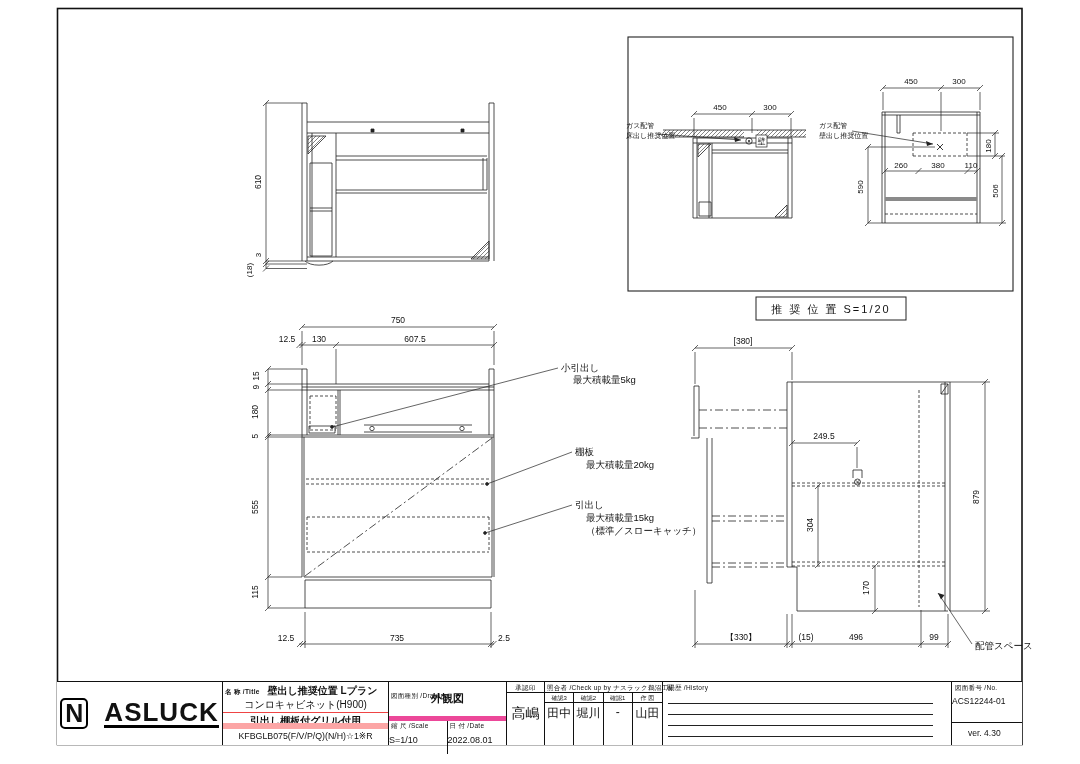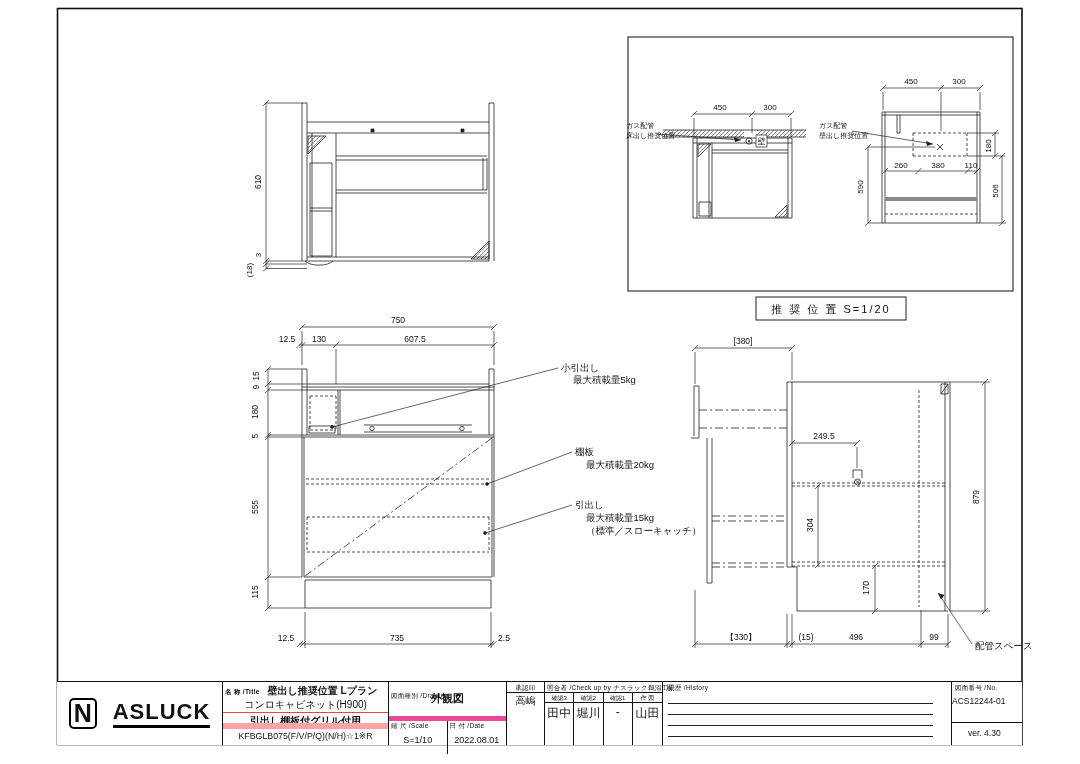--- a/index.html
+++ b/index.html
@@ -17,39 +17,39 @@
   
   .tb{position:absolute;left:57px;top:681px;width:965px;height:64px;display:flex;
       border-top:1.5px solid #111;box-sizing:border-box;background:#fff;}
   .tb *{box-sizing:border-box;}
   .cell{position:relative;height:100%;border-right:1.2px solid #111;}
   .cell:last-child{border-right:none;}
   .tiny{font-size:6.5px;letter-spacing:.3px;white-space:nowrap;}
   .c-logo{width:166px;display:flex;align-items:center;justify-content:center;}
   .logo-n{display:inline-block;border:2.5px solid #000;border-radius:5px;padding:0 3px;
           font-size:25px;font-weight:bold;line-height:27px;}
-  .logo-rest{font-size:22px;font-weight:bold;letter-spacing:1px;margin-left:16px;
+  .logo-rest{font-size:26px;font-weight:bold;letter-spacing:1px;margin-left:16px;
              border-bottom:3px solid #000;padding-bottom:1px;line-height:24px;}
   .c-title{width:166px;}
   .t-row{position:relative;width:100%;text-align:center;overflow:hidden;white-space:nowrap;}
   .t-hdr{position:absolute;left:2px;top:1px;}
   .t-r1{height:16px;font-size:10px;font-weight:bold;line-height:17px;padding-left:34px;}
   .t-r2{height:15px;font-size:10px;font-weight:normal;line-height:14px;border-bottom:1px solid #ef4444;}
   .t-r3{height:16px;font-size:10px;font-weight:bold;line-height:16px;border-bottom:6px solid #fca5a5;}
   .t-r4{height:15px;font-size:8.8px;line-height:15px;text-align:center;}
   .c-draw{width:118px;}
   .d-top{height:30px;border-bottom:5px solid #ec4899;position:relative;text-align:center;}
   .d-type{font-size:11px;font-weight:bold;margin-top:9px;}
   .d-bot{height:33px;display:flex;}
-  .d-sub{width:59px;position:relative;text-align:center;}
+  .d-sub{width:59px;position:relative;text-align:left;}
   .d-sub:first-child{border-right:1px solid #111;}
   .d-val{font-size:9px;margin-top:14px;}
   .c-appr{width:38px;text-align:center;}
   .a-hdr{border-bottom:1px solid #111;height:11px;line-height:11px;}
-  .a-val{font-size:10px;margin-top:1px;}
+  .a-val{font-size:14px;margin-top:12px;}
   .c-check{width:118px;}
   .k-hdr{height:11px;line-height:11px;border-bottom:1px solid #111;padding-left:2px;}
   .k-cols{display:flex;height:52px;}
   .k-col{width:29.5px;text-align:center;border-right:1px solid #111;}
   .k-col:last-child{border-right:none;}
   .k-lbl{height:10px;line-height:10px;border-bottom:1px solid #111;font-size:6px;}
   .k-val{font-size:12px;margin-top:2px;}
   .c-hist{width:289px;}
   .h-hdr{position:absolute;left:3px;top:2px;}
   .h-line{position:absolute;left:5px;right:18px;height:0;border-top:1px solid #222;}

